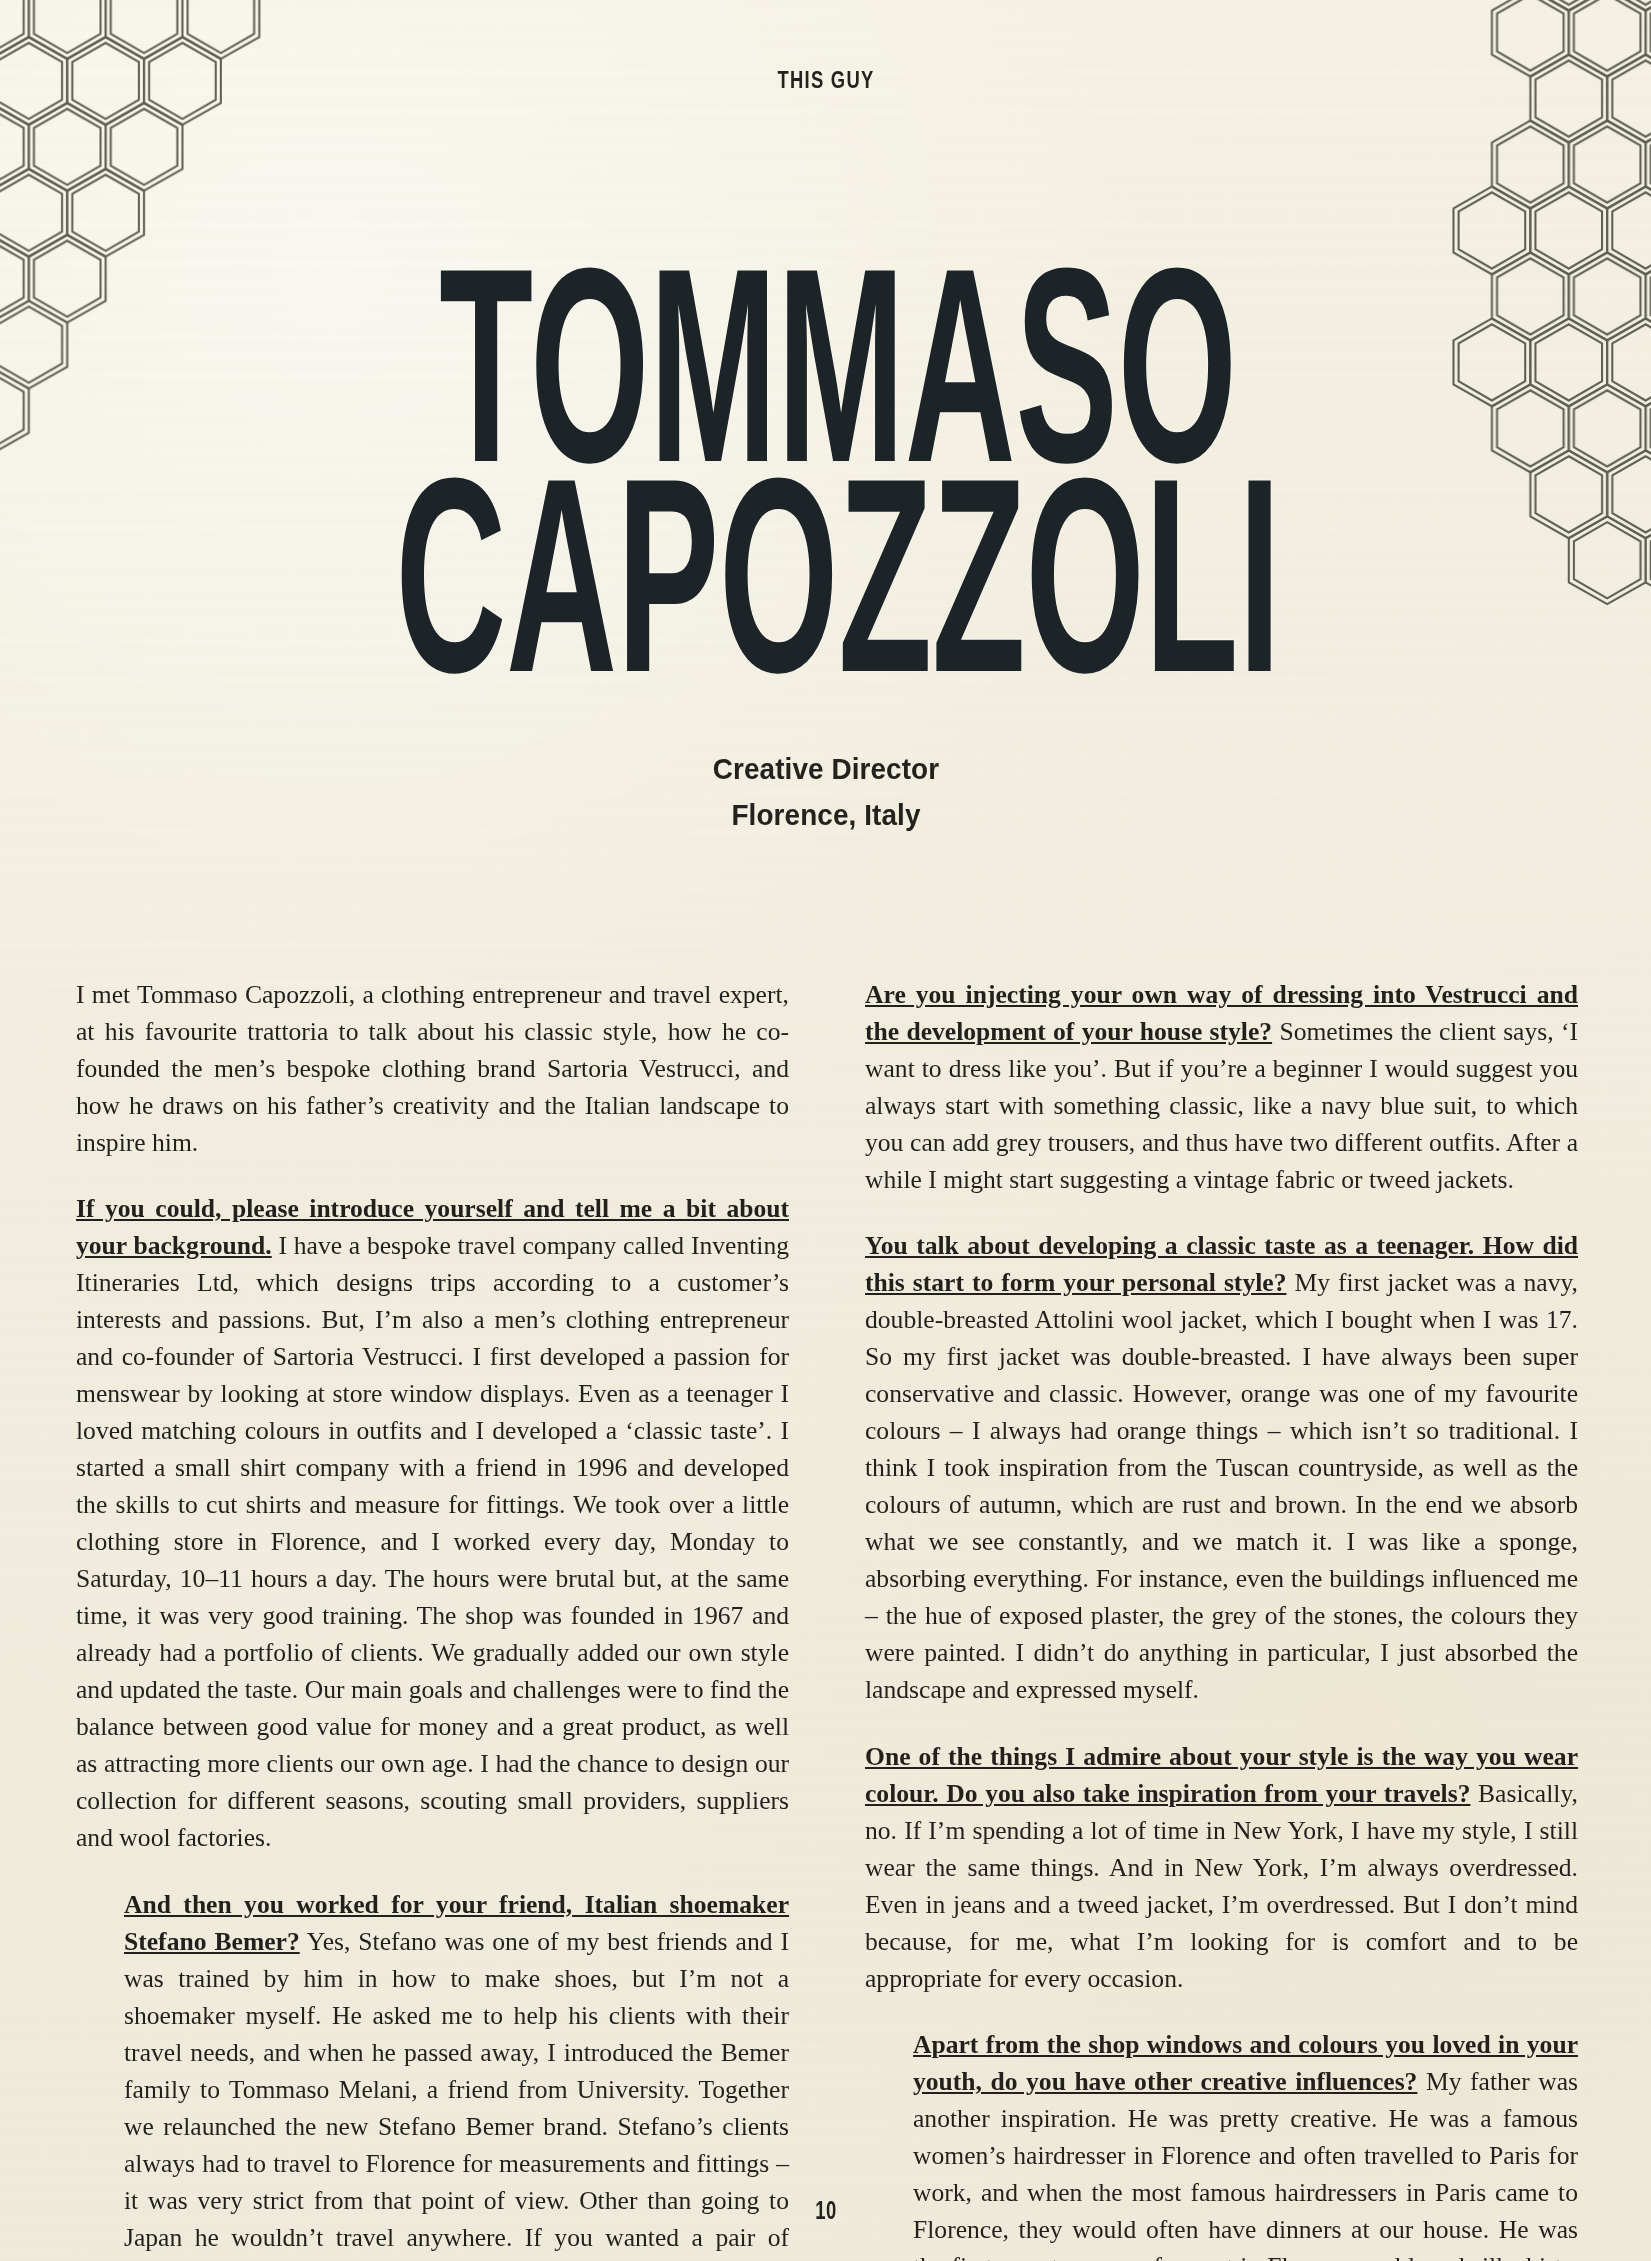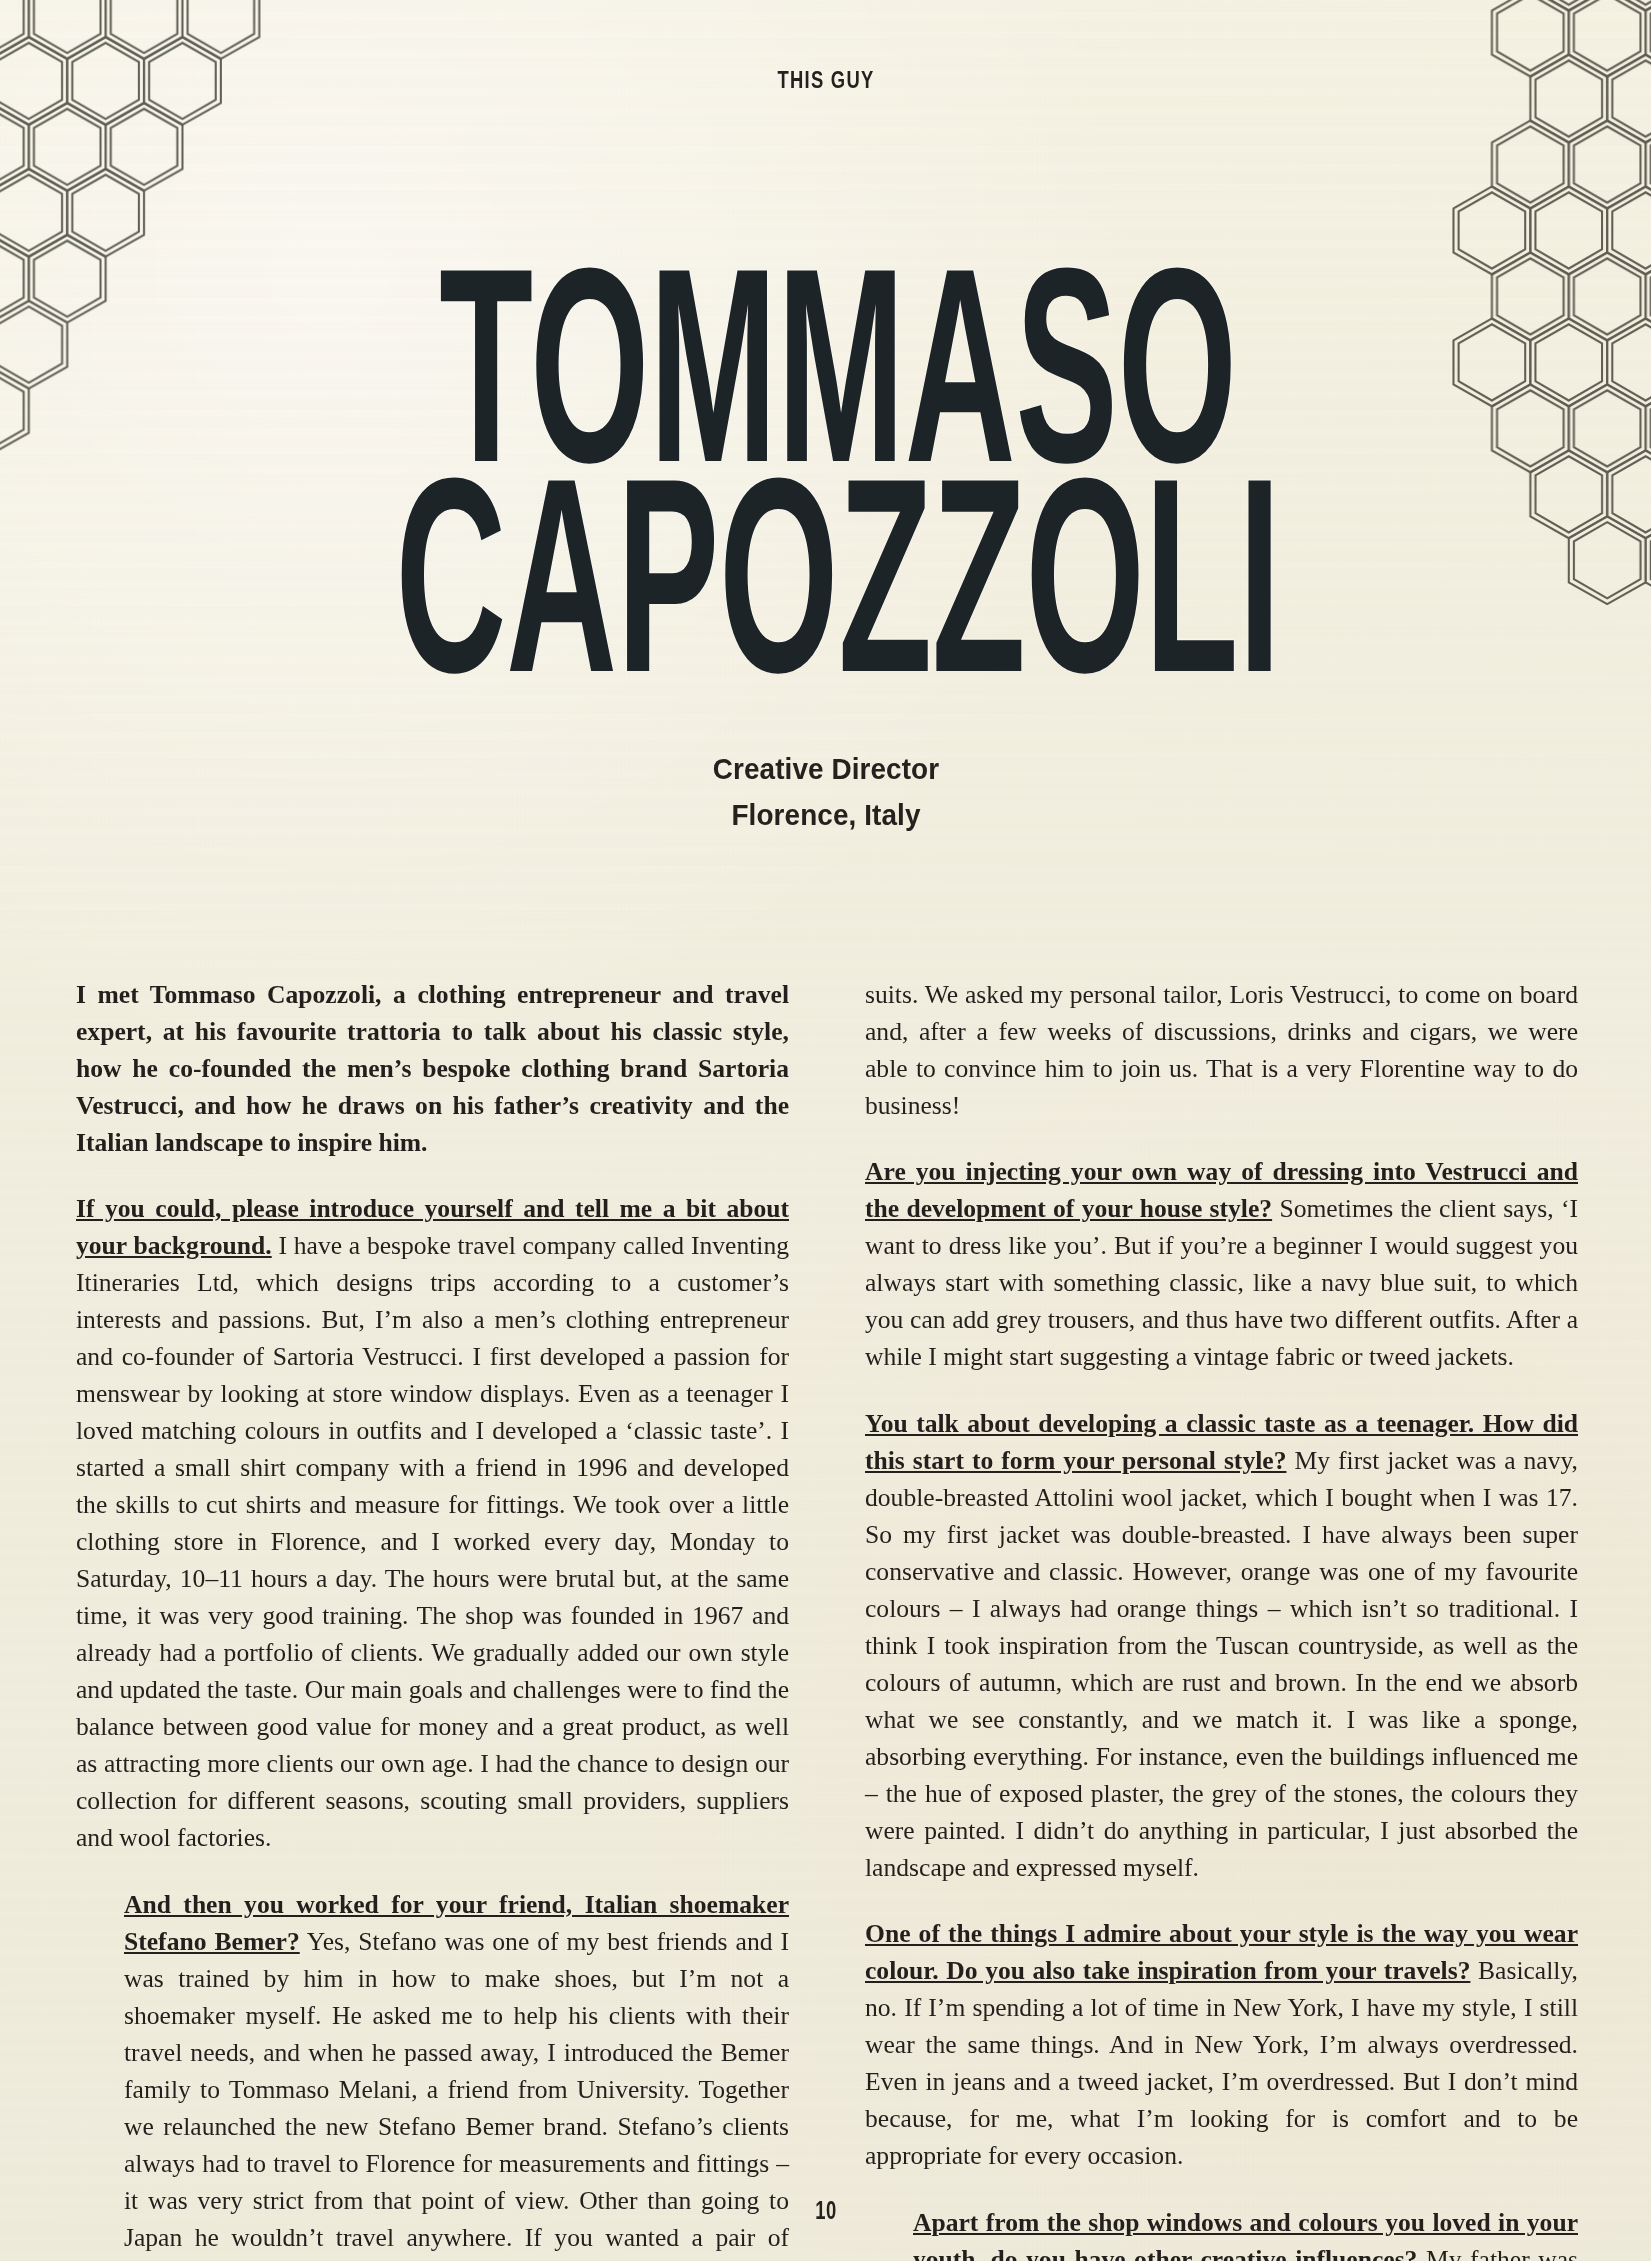--- a/index.html
+++ b/index.html
@@ -136,21 +136,21 @@
     hyphens: none;
     color: #231f1c;
     font-family: "Liberation Serif", "DejaVu Serif", serif;
   }
   .col p:last-child { margin-bottom: 0; margin-left: 48px; }
   .col p .q {
     font-weight: 700;
     text-decoration: underline;
   }
   .col p.lede {
-    font-weight: 700;
+    font-weight: 400;
   }
 
   
   .folio {
     position: absolute;
     bottom: 36px;
     left: 0;
     width: 100%;
     text-align: center;
     font-family: "Liberation Sans Narrow", "Liberation Sans", sans-serif;
@@ -275,21 +275,20 @@
     <div>Florence, Italy</div>
   </div>
 
   <div class="columns">
     <div class="col" id="col-left">
         <p class="lede">I met Tommaso Capozzoli, a clothing entrepreneur and travel expert, at his favourite trattoria to talk about his classic style, how he co-founded the men’s bespoke clothing brand Sartoria Vestrucci, and how he draws on his father’s creativity and the Italian landscape to inspire him.</p>
         <p><span class="q">If you could, please introduce yourself and tell me a bit about your background.</span><span> I have a bespoke travel company called Inventing Itineraries Ltd, which designs trips according to a customer’s interests and passions. But, I’m also a men’s clothing entrepreneur and co-founder of Sartoria Vestrucci. I first developed a passion for menswear by looking at store window displays. Even as a teenager I loved matching colours in outfits and I developed a ‘classic taste’. I started a small shirt company with a friend in 1996 and developed the skills to cut shirts and measure for fittings. We took over a little clothing store in Florence, and I worked every day, Monday to Saturday, 10–11 hours a day. The hours were brutal but, at the same time, it was very good training. The shop was founded in 1967 and already had a portfolio of clients. We gradually added our own style and updated the taste. Our main goals and challenges were to find the balance between good value for money and a great product, as well as attracting more clients our own age. I had the chance to design our collection for different seasons, scouting small providers, suppliers and wool factories.</span></p>
         <p><span class="q">And then you worked for your friend, Italian shoemaker Stefano Bemer?</span><span> Yes, Stefano was one of my best friends and I was trained by him in how to make shoes, but I’m not a shoemaker myself. He asked me to help his clients with their travel needs, and when he passed away, I introduced the Bemer family to Tommaso Melani, a friend from University. Together we relaunched the new Stefano Bemer brand. Stefano’s clients always had to travel to Florence for measurements and fittings – it was very strict from that point of view. Other than going to Japan he wouldn’t travel anywhere. If you wanted a pair of shoes, you had to come to Florence.</span></p>
       </div>
     <div class="col" id="col-right">
-        <p>suits. We asked my personal tailor, Loris Vestrucci, to come on board and, after a few weeks of discussions, drinks and cigars, we were able to convince him to join us. That is a very Florentine way to do business!</p>
         <p><span class="q">Are you injecting your own way of dressing into Vestrucci and the development of your house style?</span><span> Sometimes the client says, ‘I want to dress like you’. But if you’re a beginner I would suggest you always start with something classic, like a navy blue suit, to which you can add grey trousers, and thus have two different outfits. After a while I might start suggesting a vintage fabric or tweed jackets.</span></p>
         <p><span class="q">You talk about developing a classic taste as a teenager. How did this start to form your personal style?</span><span> My first jacket was a navy, double-breasted Attolini wool jacket, which I bought when I was 17. So my first jacket was double-breasted. I have always been super conservative and classic. However, orange was one of my favourite colours – I always had orange things – which isn’t so traditional. I think I took inspiration from the Tuscan countryside, as well as the colours of autumn, which are rust and brown. In the end we absorb what we see constantly, and we match it. I was like a sponge, absorbing everything. For instance, even the buildings influenced me – the hue of exposed plaster, the grey of the stones, the colours they were painted. I didn’t do anything in particular, I just absorbed the landscape and expressed myself.</span></p>
         <p><span class="q">One of the things I admire about your style is the way you wear colour. Do you also take inspiration from your travels?</span><span> Basically, no. If I’m spending a lot of time in New York, I have my style, I still wear the same things. And in New York, I’m always overdressed. Even in jeans and a tweed jacket, I’m overdressed. But I don’t mind because, for me, what I’m looking for is comfort and to be appropriate for every occasion.</span></p>
         <p><span class="q">Apart from the shop windows and colours you loved in your youth, do you have other creative influences?</span><span> My father was another inspiration. He was pretty creative. He was a famous women’s hairdresser in Florence and often travelled to Paris for work, and when the most famous hairdressers in Paris came to Florence, they would often have dinners at our house. He was the first man to wear a fur coat in Florence and loved silk shirts, bespoke jackets and suits; he was a sort of connoisseur – I was surrounded by creativity.</span></p>
       </div>
   </div>
 
   <div class="folio">10</div>
 </div>
 

